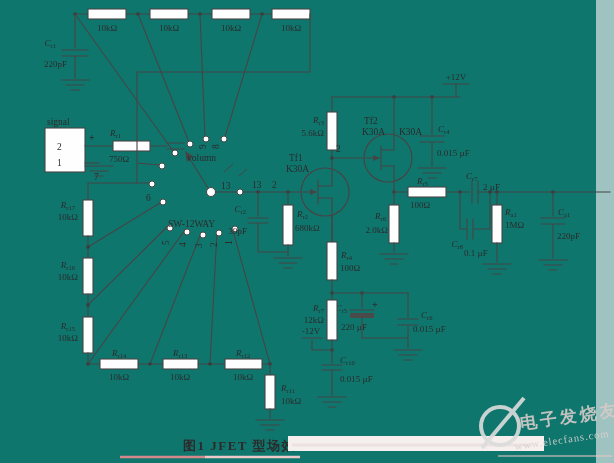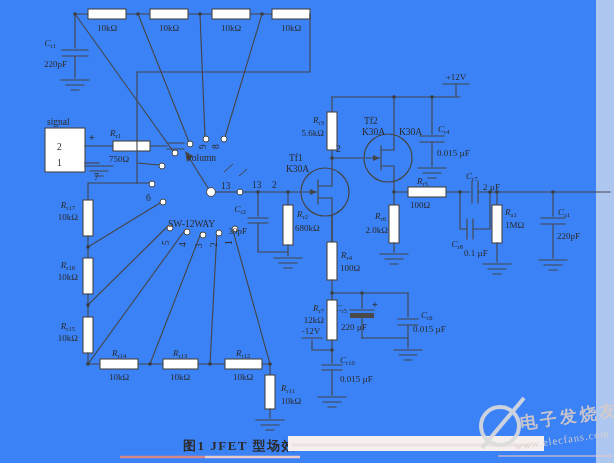--- a/index.html
+++ b/index.html
@@ -1,16 +1,16 @@
 <!DOCTYPE html>
 <html><head>
 <meta charset="utf-8">
 <style>
   html,body{margin:0;padding:0;background:#ffffff;}
-  .page{width:614px;height:463px;position:relative;background:#3b82f6;overflow:hidden;}
+  .page{width:614px;height:463px;position:relative;background:#0f766e;overflow:hidden;}
   svg{display:block;}
   .w{stroke:#454545;stroke-width:1.1;fill:none;stroke-linecap:square;}
   .thin{stroke:#454545;stroke-width:1;fill:none;}
   .body{fill:#fffefe;stroke:#454545;stroke-width:1.1;}
   .contact{fill:#ffffff;stroke:#454545;stroke-width:1;}
   .dot{fill:#3a3a3a;stroke:none;}
   text{font-family:"Liberation Serif","DejaVu Serif",serif;fill:#2b2b2b;}
   .ref{font-style:italic;font-size:9px;}
   .sub{font-size:6.5px;}
   .val{font-size:9px;}

